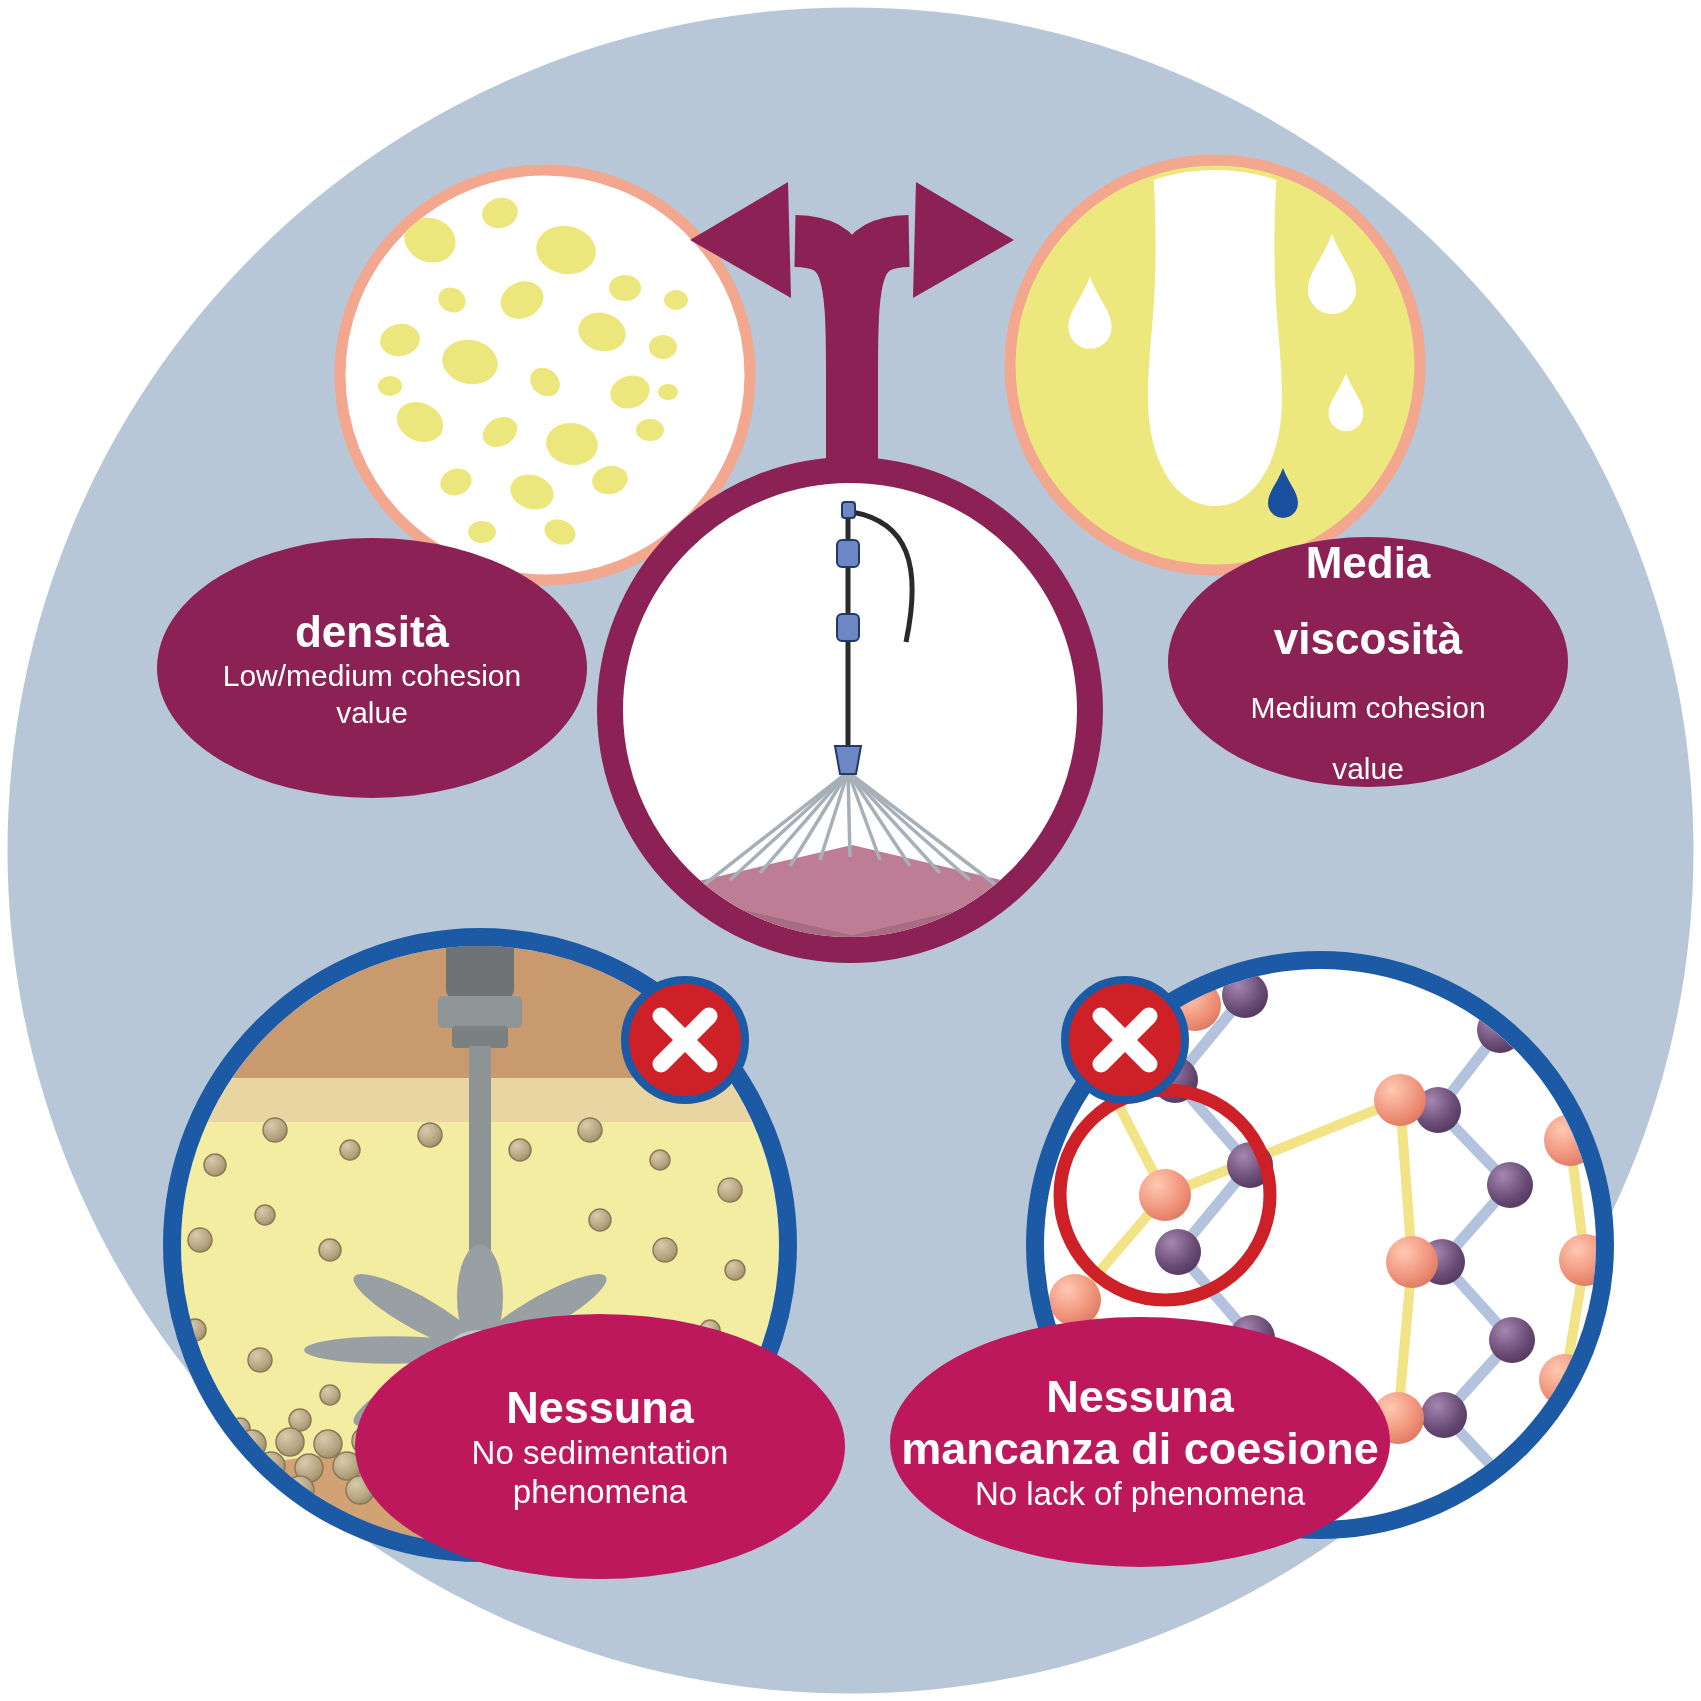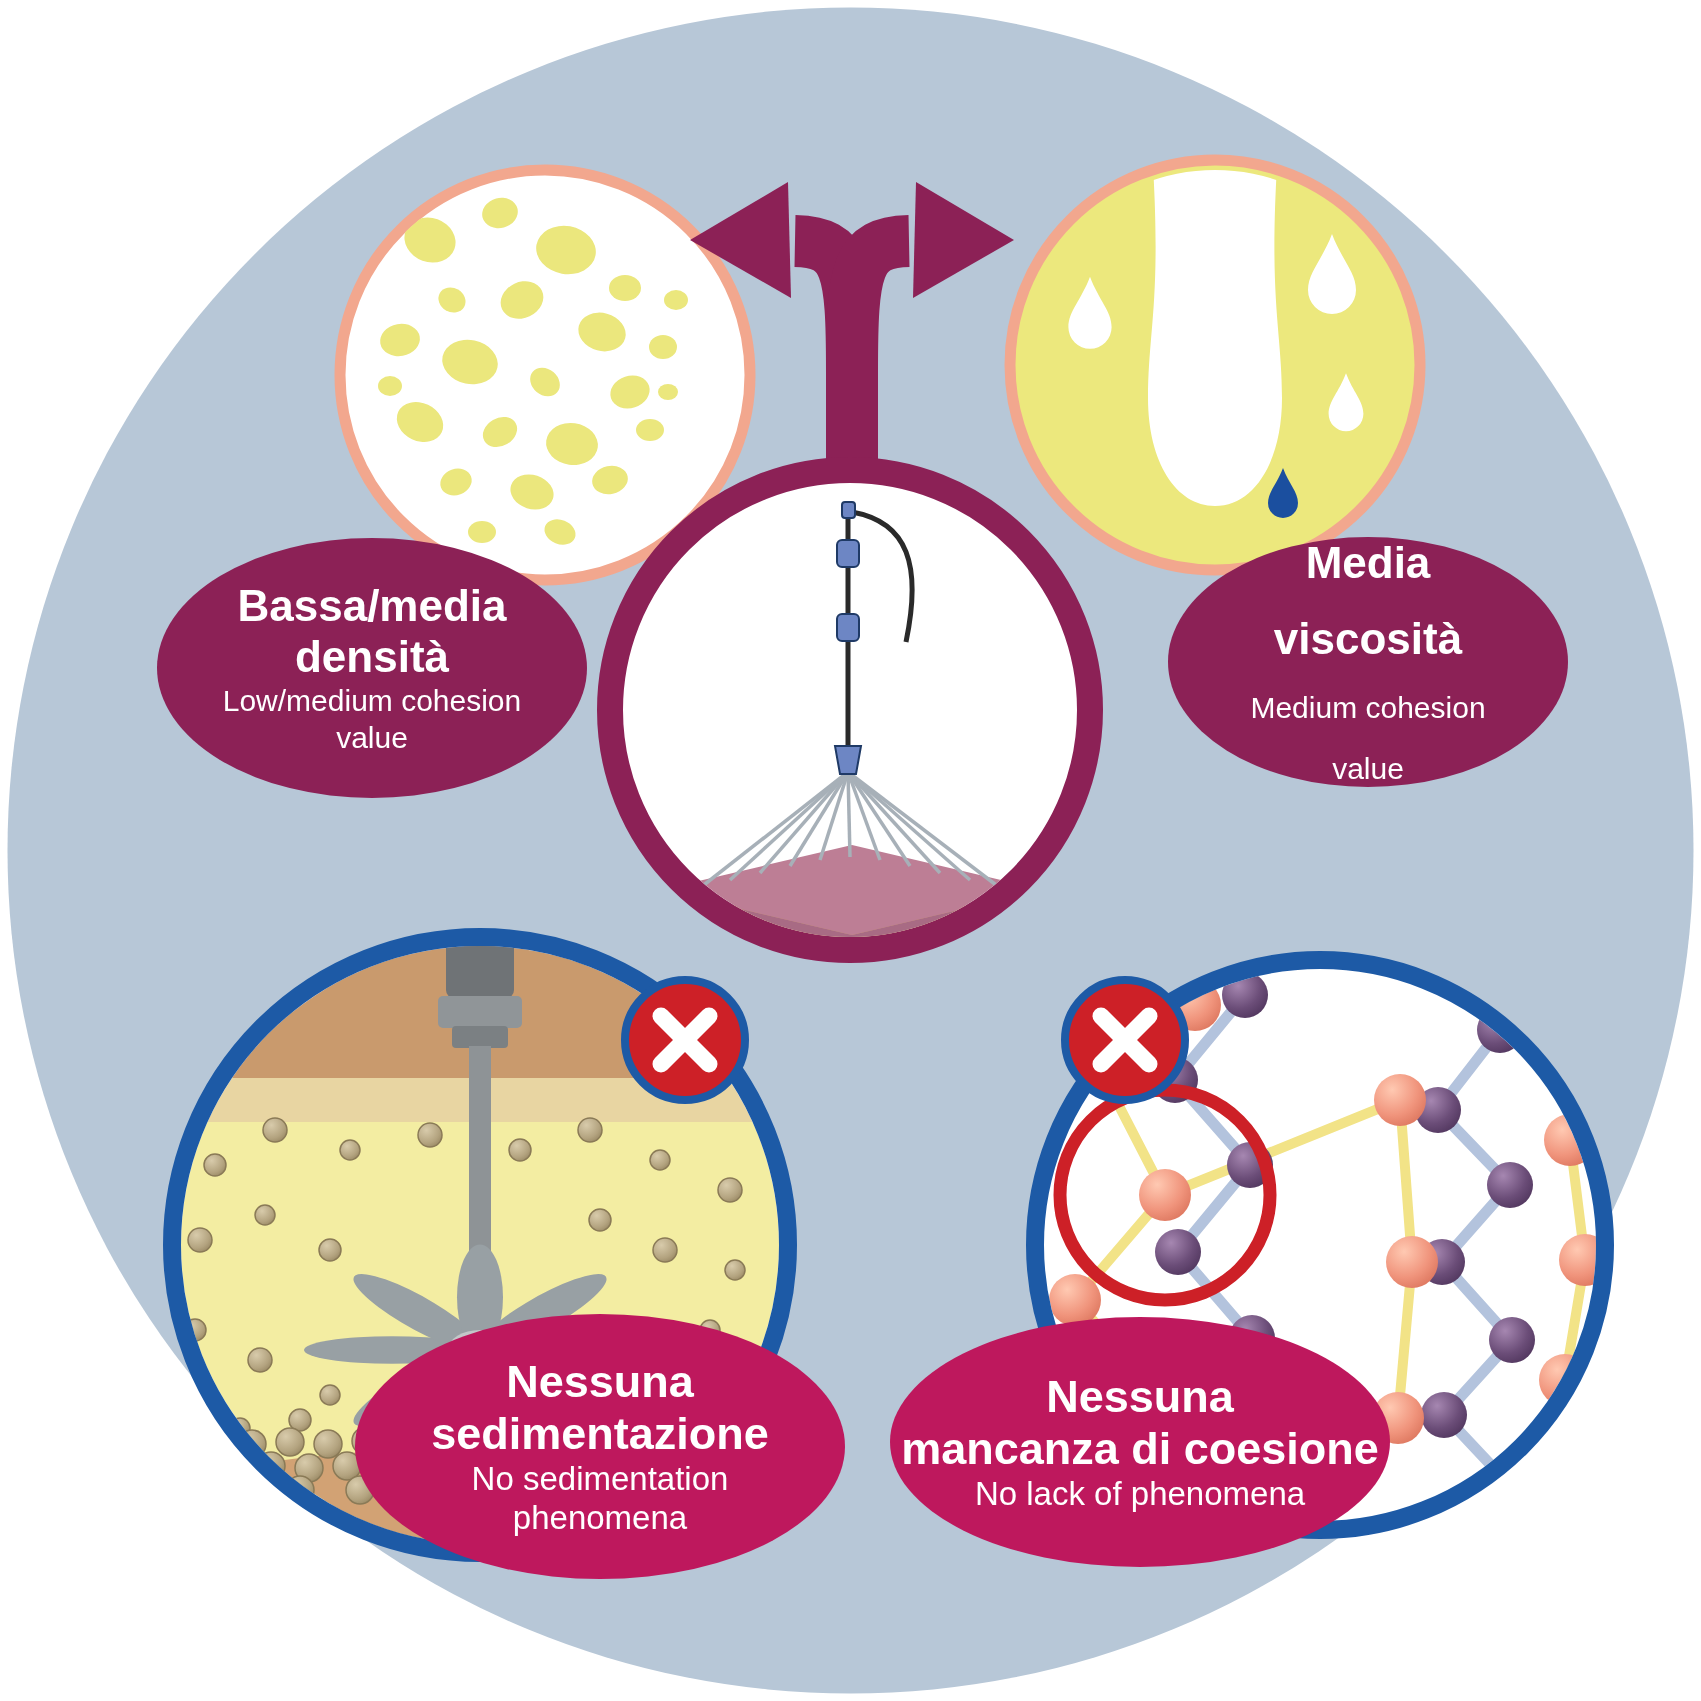--- a/index.html
+++ b/index.html
@@ -307,36 +307,34 @@
   <g>
     <circle cx="1125" cy="1040" r="60" fill="#cd2027" stroke="#1d5aa6" stroke-width="8"></circle>
     <g stroke="#ffffff" stroke-width="17" stroke-linecap="round">
       <line x1="1101" y1="1016" x2="1149" y2="1064"></line>
       <line x1="1149" y1="1016" x2="1101" y2="1064"></line>
     </g>
   </g>
 </svg>
 
 <div class="badge maroon" style="left:157px;top:538px;width:430px;height:260px;">
-  <div class="t">Bassa/media</div>
   <div class="t">densità</div>
   <div class="s">Low/medium cohesion</div>
   <div class="s">value</div>
 </div>
 
 <div class="badge maroon" style="left:1168px;top:537px;width:400px;height:250px;justify-content:space-between;">
   <div class="t">Media</div>
   <div class="t">viscosità</div>
   <div class="s">Medium cohesion</div>
   <div class="s">value</div>
 </div>
 
 <div class="badge blue" style="left:355px;top:1314px;width:490px;height:265px;">
   <div class="t">Nessuna</div>
-  <div class="t">sedimentazione</div>
   <div class="s">No sedimentation</div>
   <div class="s">phenomena</div>
 </div>
 
 <div class="badge blue" style="left:890px;top:1317px;width:500px;height:250px;">
   <div class="t">Nessuna</div>
   <div class="t">mancanza di coesione</div>
   <div class="s">No lack of phenomena</div>
 </div>
 

